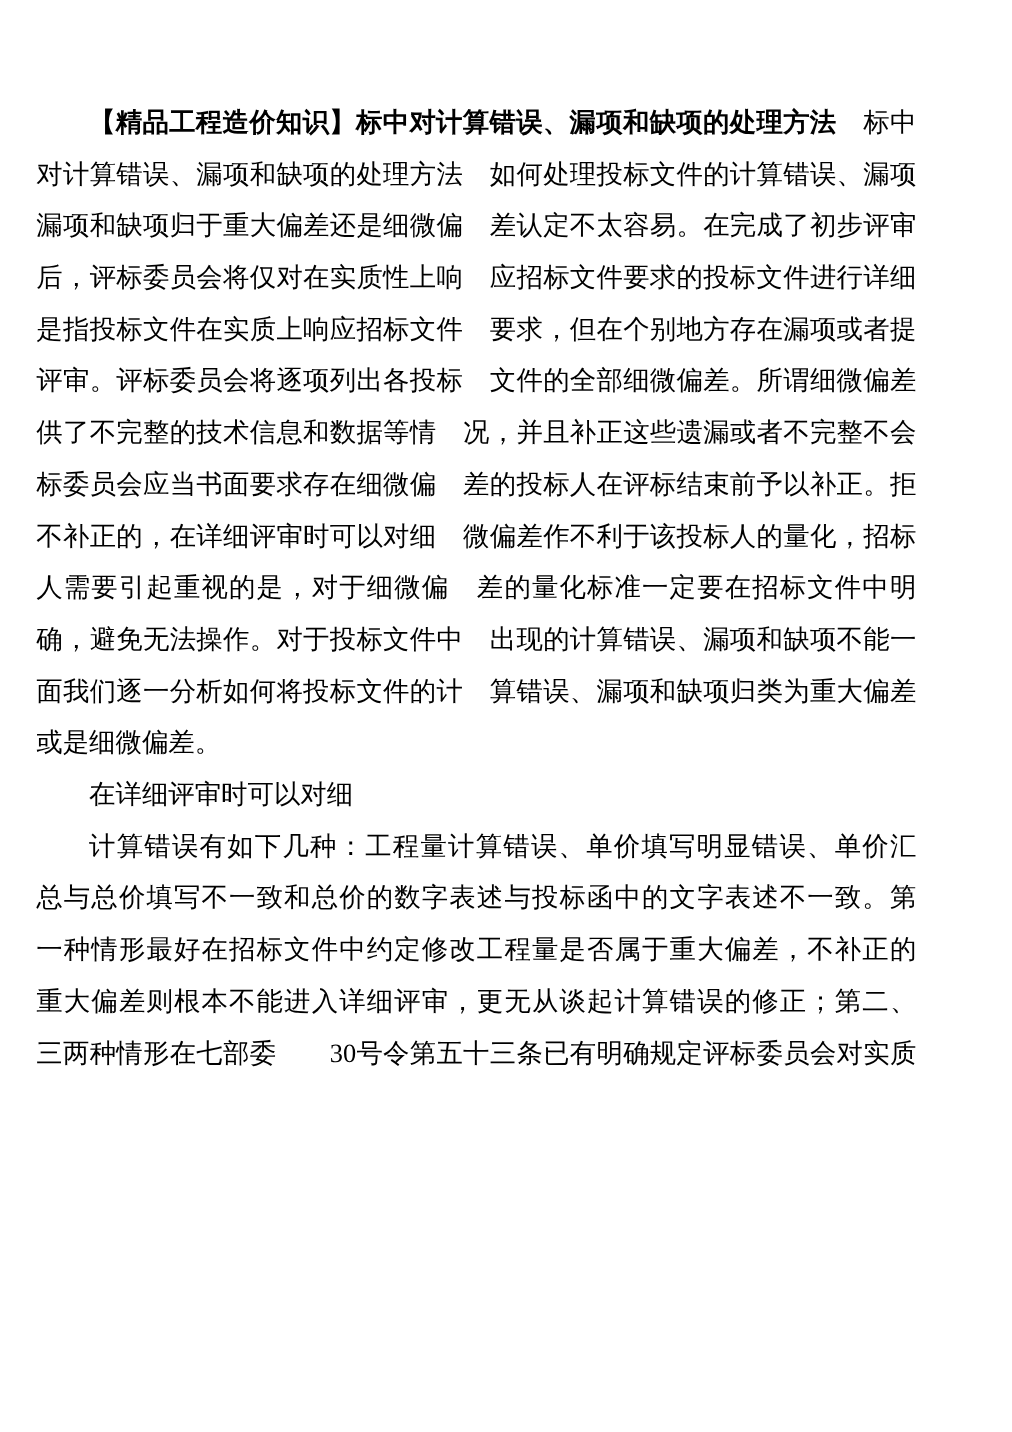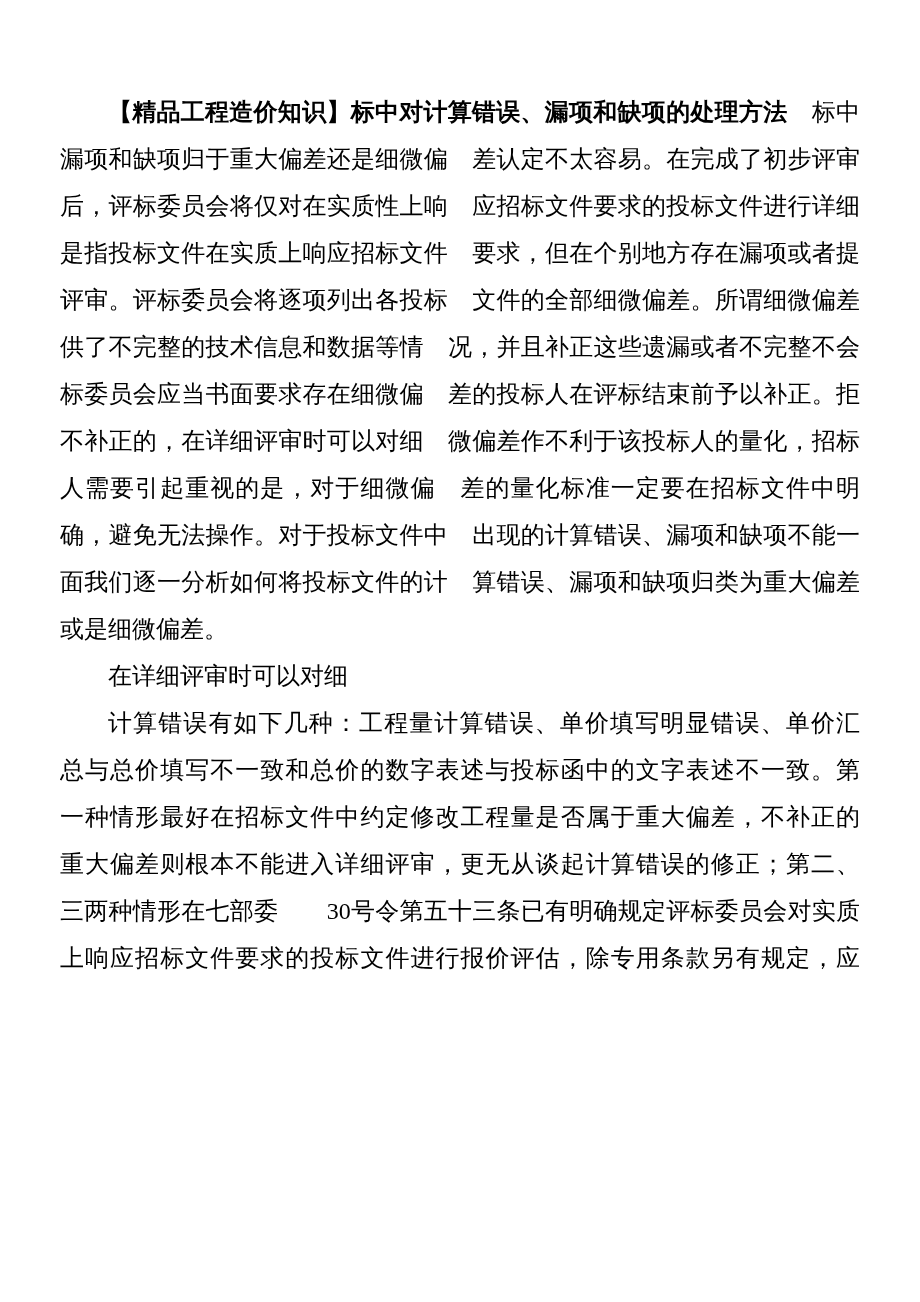--- a/index.html
+++ b/index.html
@@ -11,21 +11,21 @@
     width: 920px;
     height: 1302px;
     color: #000000;
     font-family: "Liberation Serif", "DejaVu Serif", serif;
     overflow: hidden;
   }
   .doc-page {
     box-sizing: border-box;
     width: 920px;
     height: 1302px;
-    padding: 89px 60px 0 60px;
+    padding: 89px 60px 0 33px;
     background: #ffffff;
   }
   .doc-body {
     width: 800px;
   }
   .line {
     font-size: 24px;
     line-height: 47px;
     height: 47px;
     white-space: pre-wrap;
@@ -43,32 +43,32 @@
   .bold {
     font-weight: bold;
   }
 </style>
 </head>
 <body>
 
 <div class="doc-page">
   <div class="doc-body">
       <div class="line indent"><span class="bold">【精品工程造价知识】标中对计算错误、漏项和缺项的处理方法</span><span>　标中</span></div>
+      <div class="line"><span>对计算错误、漏项和缺项的处理方法　如何处理投标文件的计算错误、漏项</span></div>
       <div class="line"><span>漏项和缺项归于重大偏差还是细微偏　差认定不太容易。在完成了初步评审</span></div>
       <div class="line"><span>后，评标委员会将仅对在实质性上响　应招标文件要求的投标文件进行详细</span></div>
       <div class="line"><span>是指投标文件在实质上响应招标文件　要求，但在个别地方存在漏项或者提</span></div>
       <div class="line"><span>评审。评标委员会将逐项列出各投标　文件的全部细微偏差。所谓细微偏差</span></div>
       <div class="line"><span>供了不完整的技术信息和数据等情　况，并且补正这些遗漏或者不完整不会</span></div>
       <div class="line"><span>标委员会应当书面要求存在细微偏　差的投标人在评标结束前予以补正。拒</span></div>
       <div class="line"><span>不补正的，在详细评审时可以对细　微偏差作不利于该投标人的量化，招标</span></div>
       <div class="line"><span>人需要引起重视的是，对于细微偏　差的量化标准一定要在招标文件中明</span></div>
       <div class="line"><span>确，避免无法操作。对于投标文件中　出现的计算错误、漏项和缺项不能一</span></div>
       <div class="line"><span>面我们逐一分析如何将投标文件的计　算错误、漏项和缺项归类为重大偏差</span></div>
       <div class="line no-just"><span>或是细微偏差。</span></div>
       <div class="line indent no-just"><span>在详细评审时可以对细</span></div>
       <div class="line indent"><span>计算错误有如下几种：工程量计算错误、单价填写明显错误、单价汇</span></div>
       <div class="line"><span>总与总价填写不一致和总价的数字表述与投标函中的文字表述不一致。第</span></div>
       <div class="line"><span>一种情形最好在招标文件中约定修改工程量是否属于重大偏差，不补正的</span></div>
       <div class="line"><span>重大偏差则根本不能进入详细评审，更无从谈起计算错误的修正；第二、</span></div>
       <div class="line"><span>三两种情形在七部委　　30号令第五十三条已有明确规定评标委员会对实质</span></div>
-      <div class="line"><span>上响应招标文件要求的投标文件进行报价评估，除专用条款另有规定，应</span></div>
     </div>
 </div>
 
 </body></html>

